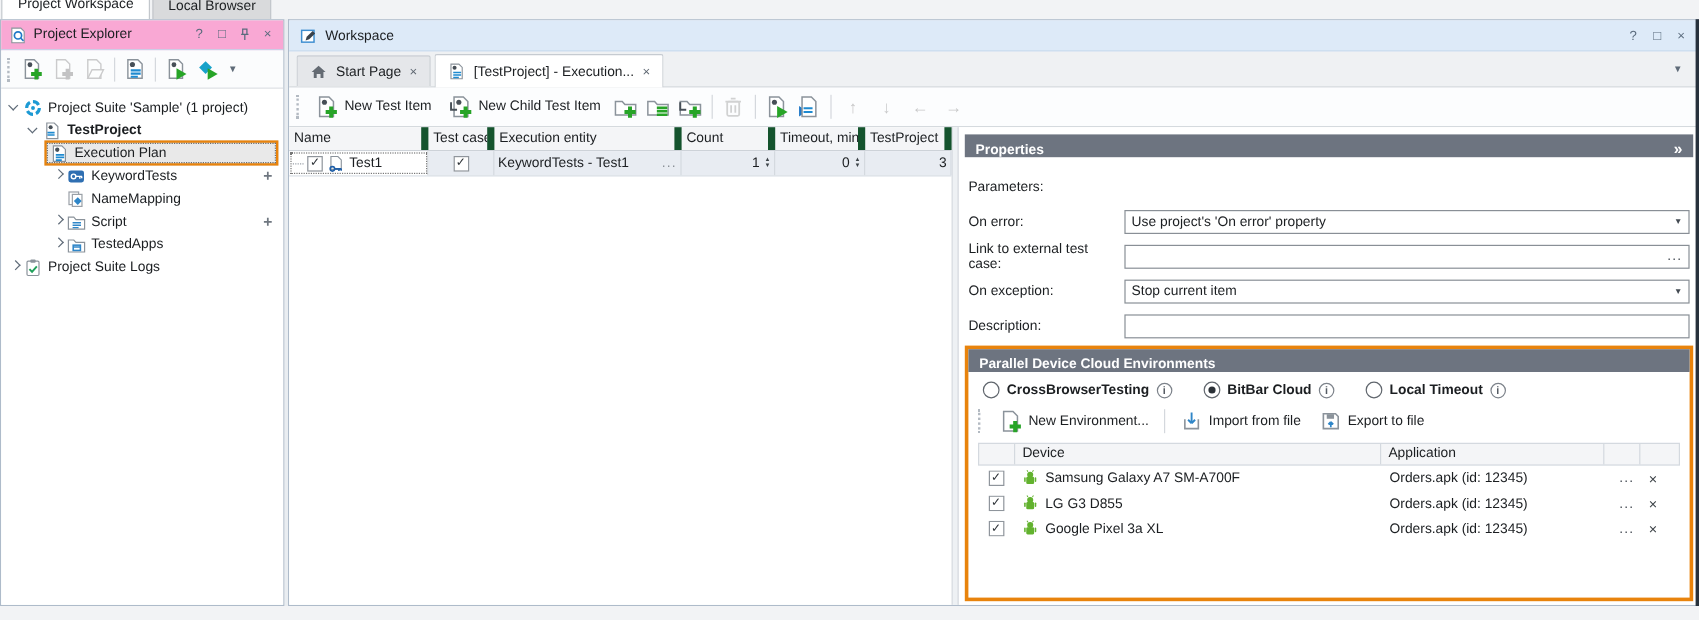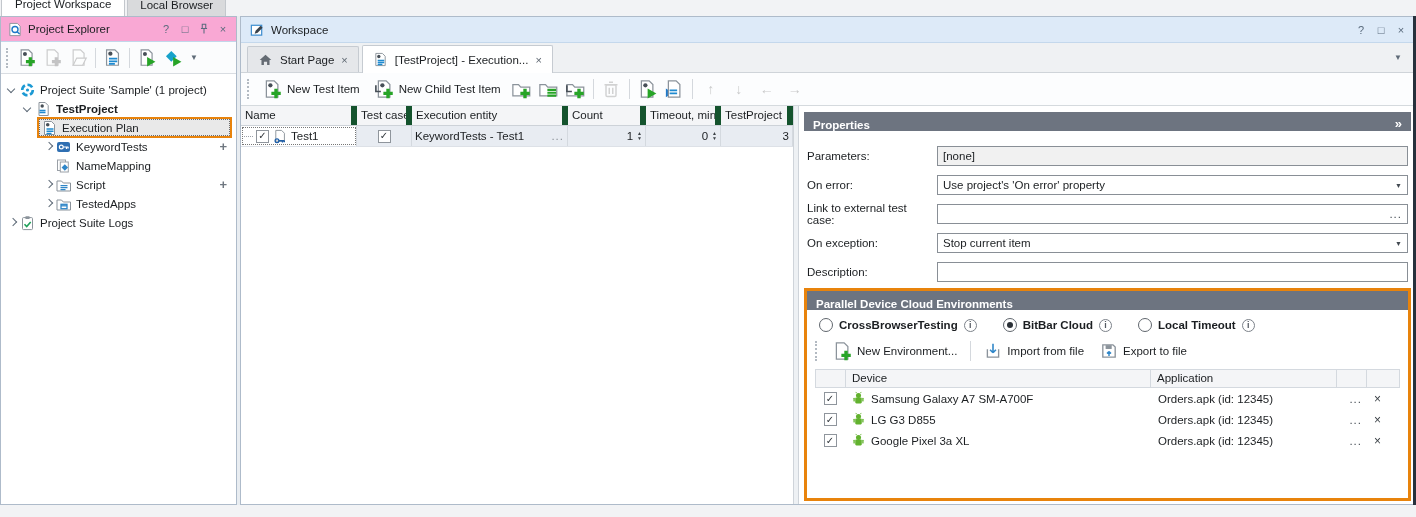--- a/index.html
+++ b/index.html
@@ -500,23 +500,20 @@
 
       <div class="props-area">
         <div class="dark-bar">
           <span>Properties</span>
           <span class="collapse">»</span>
         </div>
 
         <div class="pfields">
           <div class="prow">
             <span class="plabel">Parameters:</span>
-            <span class="pinput readonly">
-                <span>[none]</span>
-              </span>
           </div>
           <div class="prow">
             <span class="plabel">On error:</span>
             <span class="pinput">
                 <span>Use project's 'On error' property</span>
                 <span class="dd-arrow">▼</span>
               </span>
           </div>
           <div class="prow">
             <span class="plabel">Link to external test case:</span>

